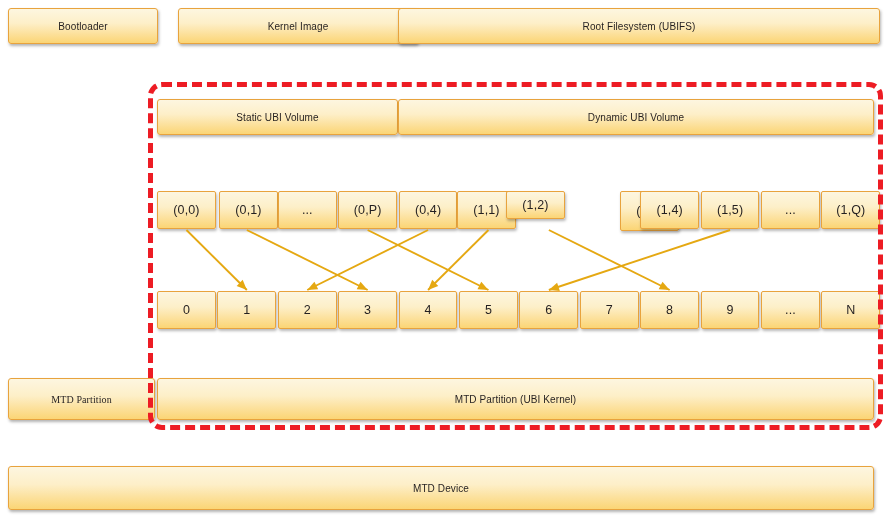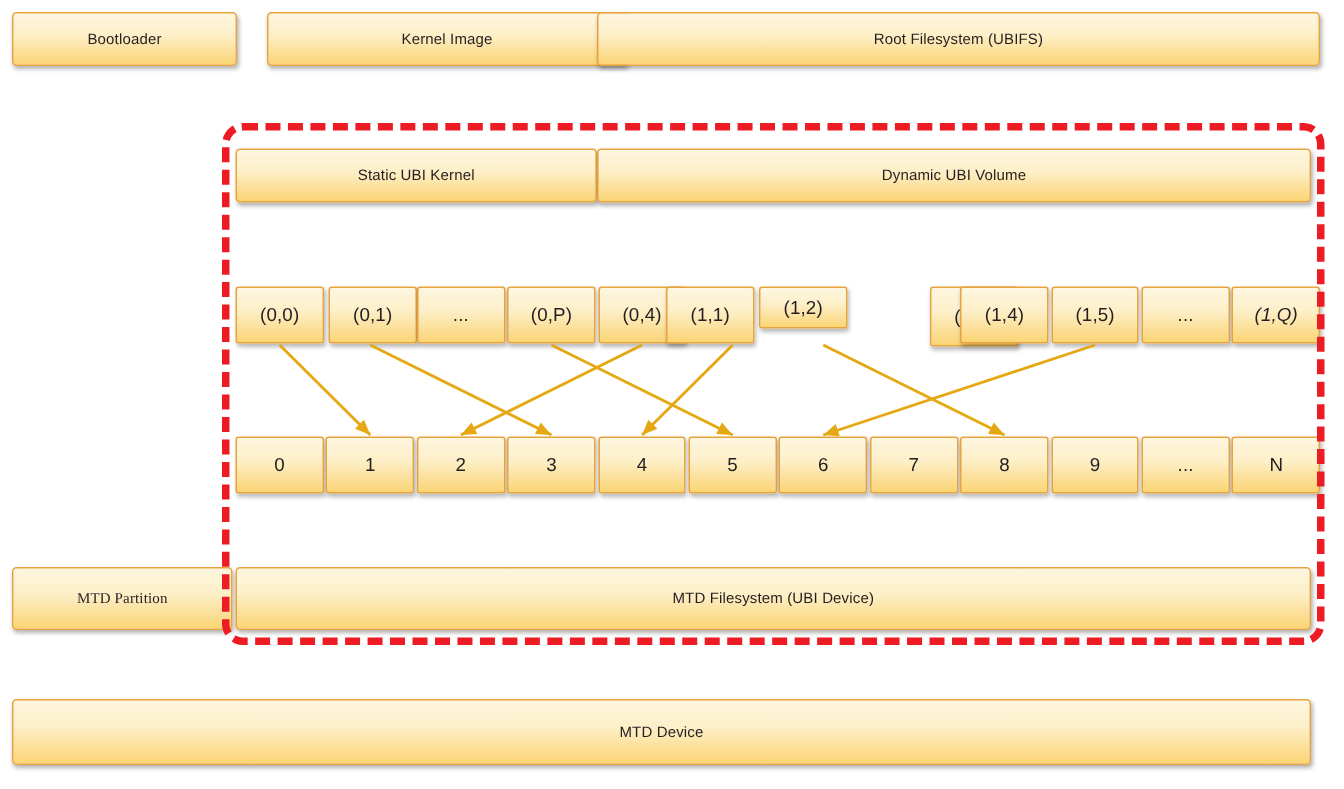--- a/index.html
+++ b/index.html
@@ -69,37 +69,37 @@
 
 <div>
   <div class="gbox" style="left:8px;  top:8px;  width:150px; height:36px;">Bootloader</div>
   <div class="gbox" style="left:158px; top:8px;  width:240px; height:36px;margin-left:20px;">Kernel Image</div>
   <div class="gbox" style="left:398px; top:8px;  width:482px; height:36px;">Root Filesystem (UBIFS)</div>
 </div>
 
 <div id="ubi-dashed-region" style="left:148px; top:82px; width:735px; height:348px;"></div>
 
 <div>
-  <div class="gbox" style="left:157px; top:99px; width:241px; height:36px;">Static UBI Kernel</div>
+  <div class="gbox" style="left:157px; top:99px; width:241px; height:36px;">Static UBI Volume</div>
   <div class="gbox" style="left:398px; top:99px; width:476px; height:36px;">Dynamic UBI Volume</div>
 </div>
 
 <div id="leb-row">
     <div class="gbox cell" style="left: 157px; top: 191px; width: 58.9px; height: 38px;">(0,0)</div>
     <div class="gbox cell" style="left: 219px; top: 191px; width: 58.9px; height: 38px;">(0,1)</div>
     <div class="gbox cell" style="left: 277.8px; top: 191px; width: 58.9px; height: 38px;">...</div>
     <div class="gbox cell" style="left: 338.2px; top: 191px; width: 58.9px; height: 38px;">(0,P)</div>
     <div class="gbox cell" style="left: 398.6px; top: 191px; width: 58.9px; height: 38px;">(0,4)</div>
-    <div class="gbox cell" style="left: 444px; top: 191px; width: 58.9px; height: 38px;">(1,1)</div>
+    <div class="gbox cell" style="left: 457px; top: 191px; width: 58.9px; height: 38px;">(1,1)</div>
     <div class="gbox cell" style="left: 506px; top: 191px; width: 58.9px; height: 28px;">(1,2)</div>
     <div class="gbox cell" style="left: 579.8px; top: 191px; width: 58.9px; height: 40px; margin-left: 40px;">(1,3)</div>
     <div class="gbox cell" style="left: 640.2px; top: 191px; width: 58.9px; height: 38px;">(1,4)</div>
     <div class="gbox cell" style="left: 700.6px; top: 191px; width: 58.9px; height: 38px;">(1,5)</div>
     <div class="gbox cell" style="left: 761px; top: 191px; width: 58.9px; height: 38px;">...</div>
-    <div class="gbox cell" style="left: 821.4px; top: 191px; width: 58.9px; height: 38px; font-style: italic;">(1,Q)</div>
+    <div class="gbox cell" style="left: 821.4px; top: 191px; width: 58.9px; height: 38px;">(1,Q)</div>
   </div>
 
 <svg id="leb-peb-arrows" viewBox="0 0 896 526">
     <path d="M 186.45 230 L 246.85 290"></path>
     <polygon points="246.85,290 236.64318101273156,285.89867751071233 242.68094939891174,279.82065733529095"></polygon>
     <path d="M 246.85 230 L 367.65 290"></path>
     <polygon points="367.65,290 356.6704558659142,289.32946990547566 360.4814867836476,281.65659432443914"></polygon>
     <path d="M 367.65 230 L 488.45 290"></path>
     <polygon points="488.45,290 477.47045586591423,289.32946990547566 481.2814867836476,281.65659432443914"></polygon>
     <path d="M 428.05 230 L 307.25 290"></path>
@@ -122,18 +122,18 @@
     <div class="gbox cell" style="left: 519.4px; top: 291px; width: 58.9px; height: 38px;">6</div>
     <div class="gbox cell" style="left: 579.8px; top: 291px; width: 58.9px; height: 38px;">7</div>
     <div class="gbox cell" style="left: 640.2px; top: 291px; width: 58.9px; height: 38px;">8</div>
     <div class="gbox cell" style="left: 700.6px; top: 291px; width: 58.9px; height: 38px;">9</div>
     <div class="gbox cell" style="left: 761px; top: 291px; width: 58.9px; height: 38px;">...</div>
     <div class="gbox cell" style="left: 821.4px; top: 291px; width: 58.9px; height: 38px;">N</div>
   </div>
 
 <div>
   <div class="gbox" style="left:8px;   top:378px; width:147px; height:42px;font-family:Liberation Serif, serif;">MTD Partition</div>
-  <div class="gbox" style="left:157px; top:378px; width:717px; height:42px;">MTD Filesystem (UBI Device)</div>
+  <div class="gbox" style="left:157px; top:378px; width:717px; height:42px;">MTD Partition (UBI Kernel)</div>
 </div>
 
 <div>
   <div class="gbox" style="left:8px; top:466px; width:866px; height:44px;">MTD Device</div>
 </div>
 
 </body></html>

